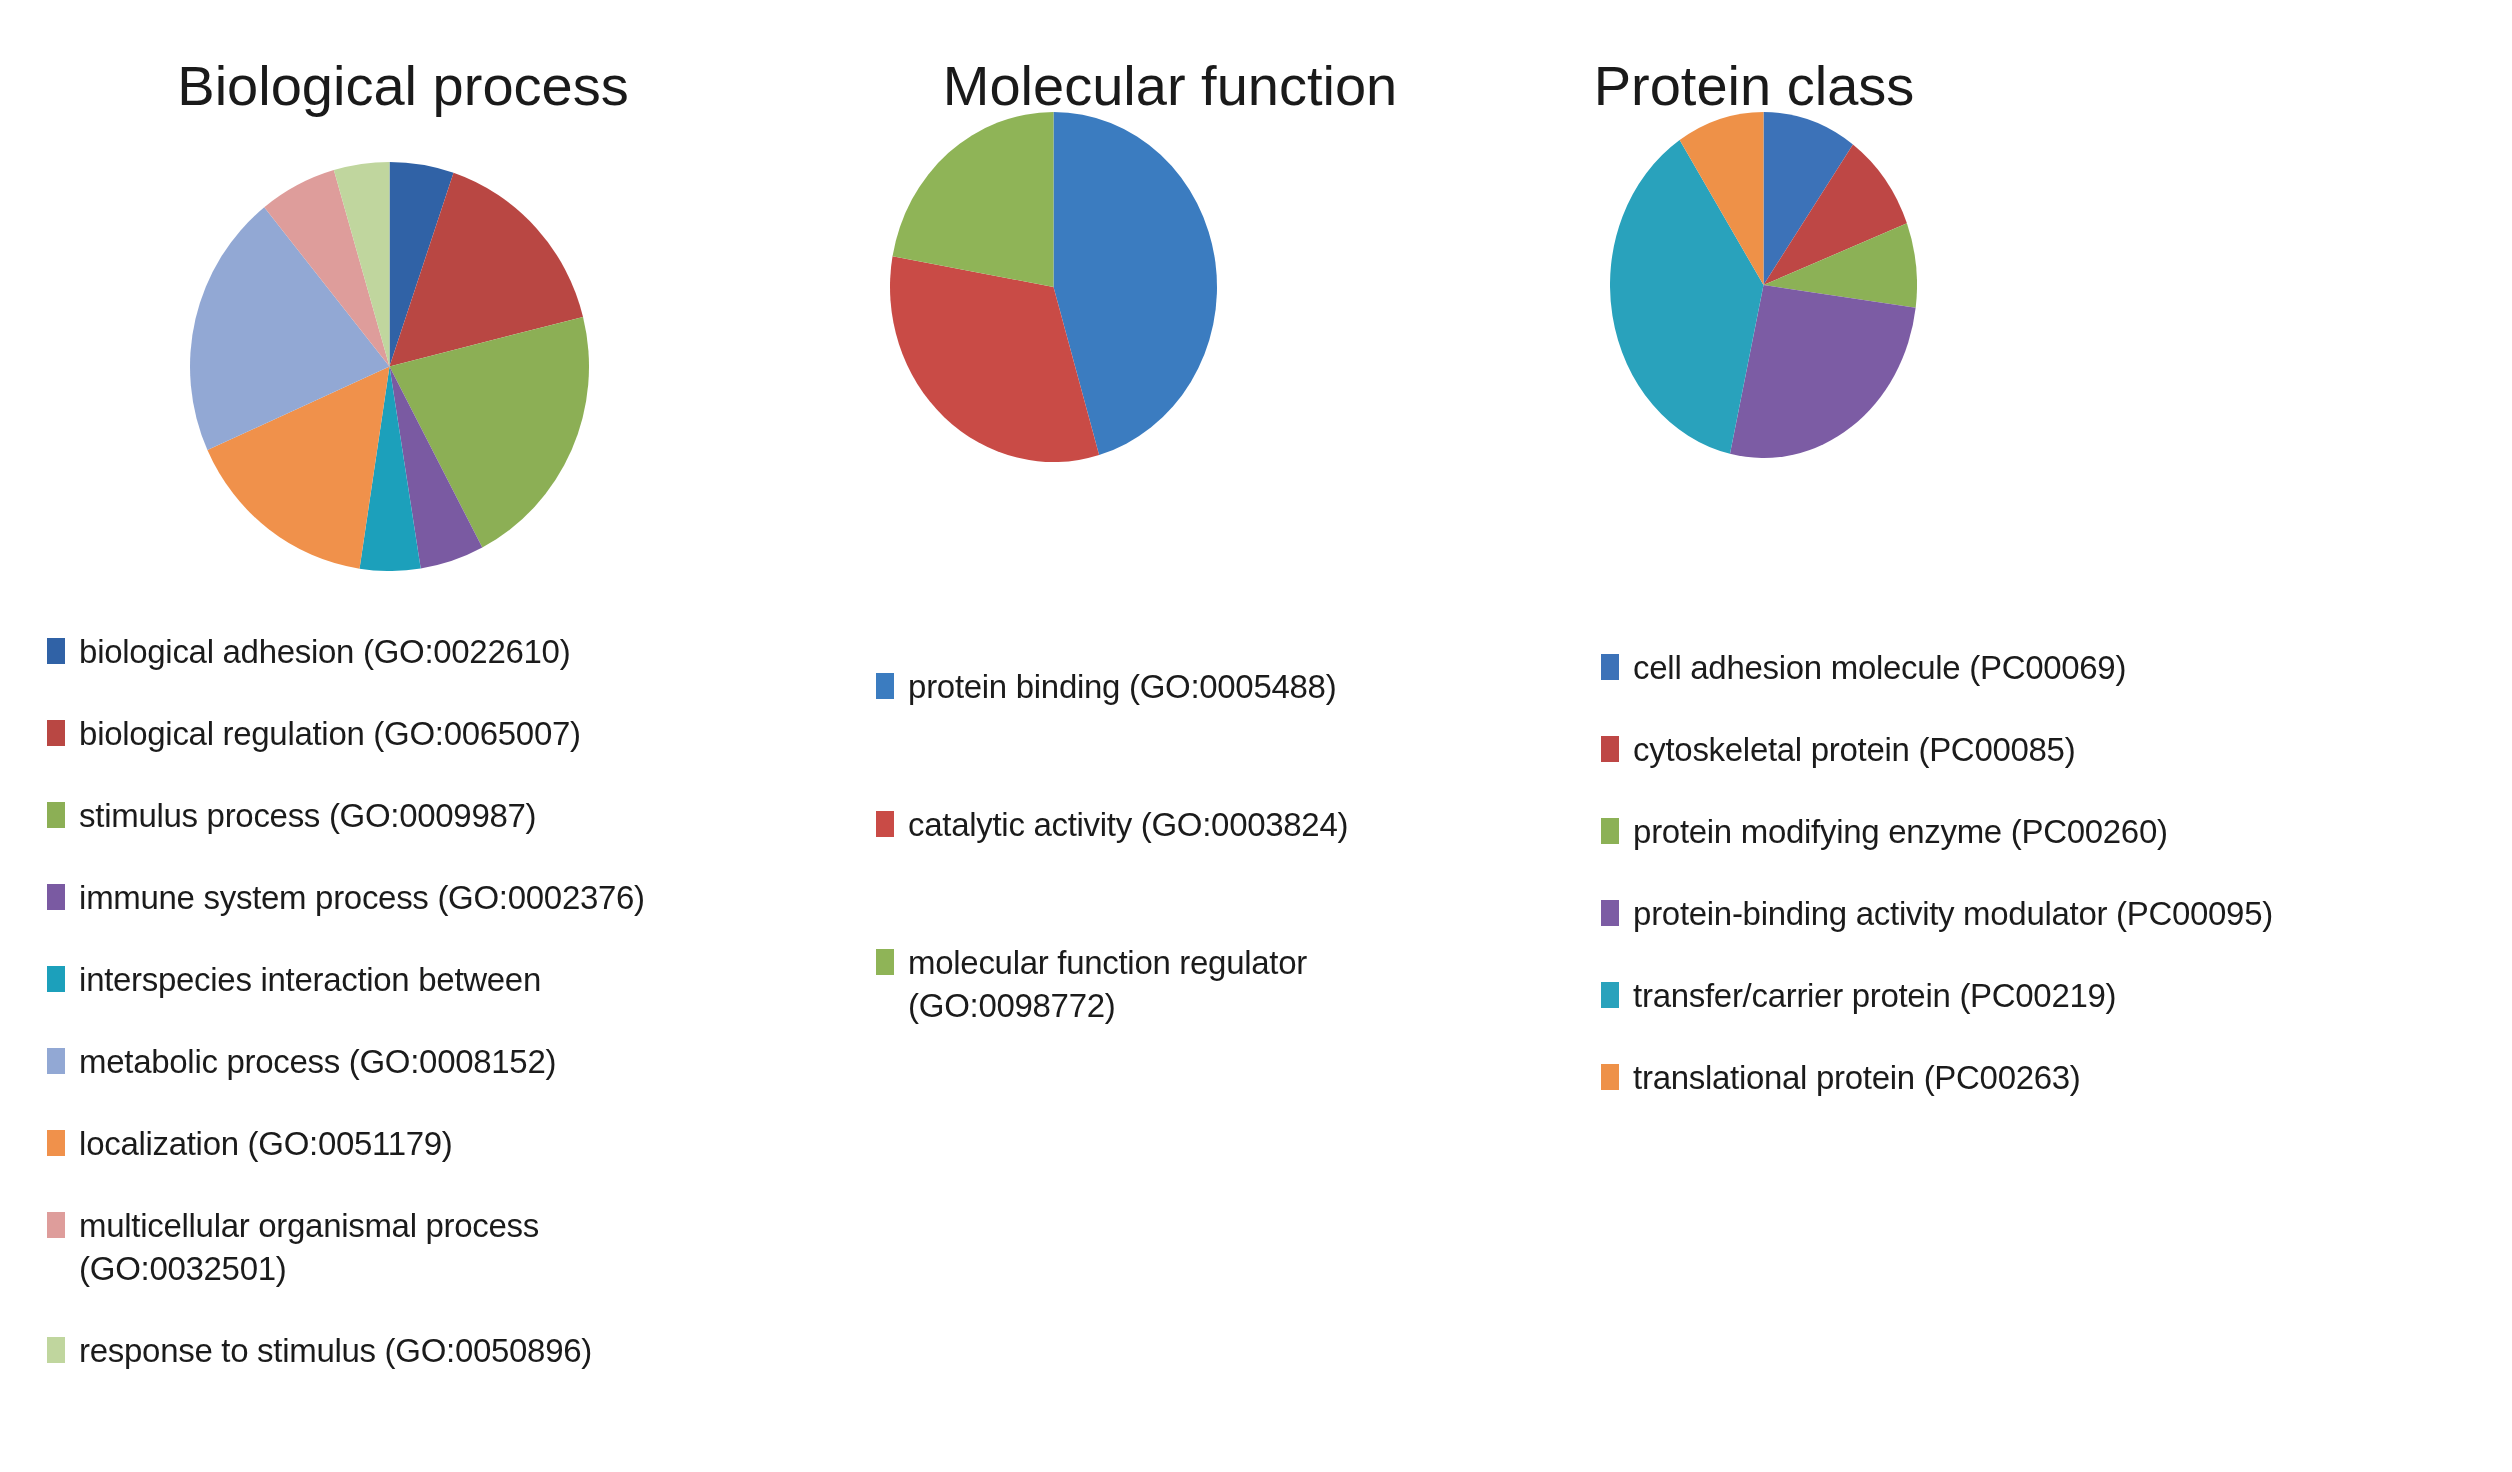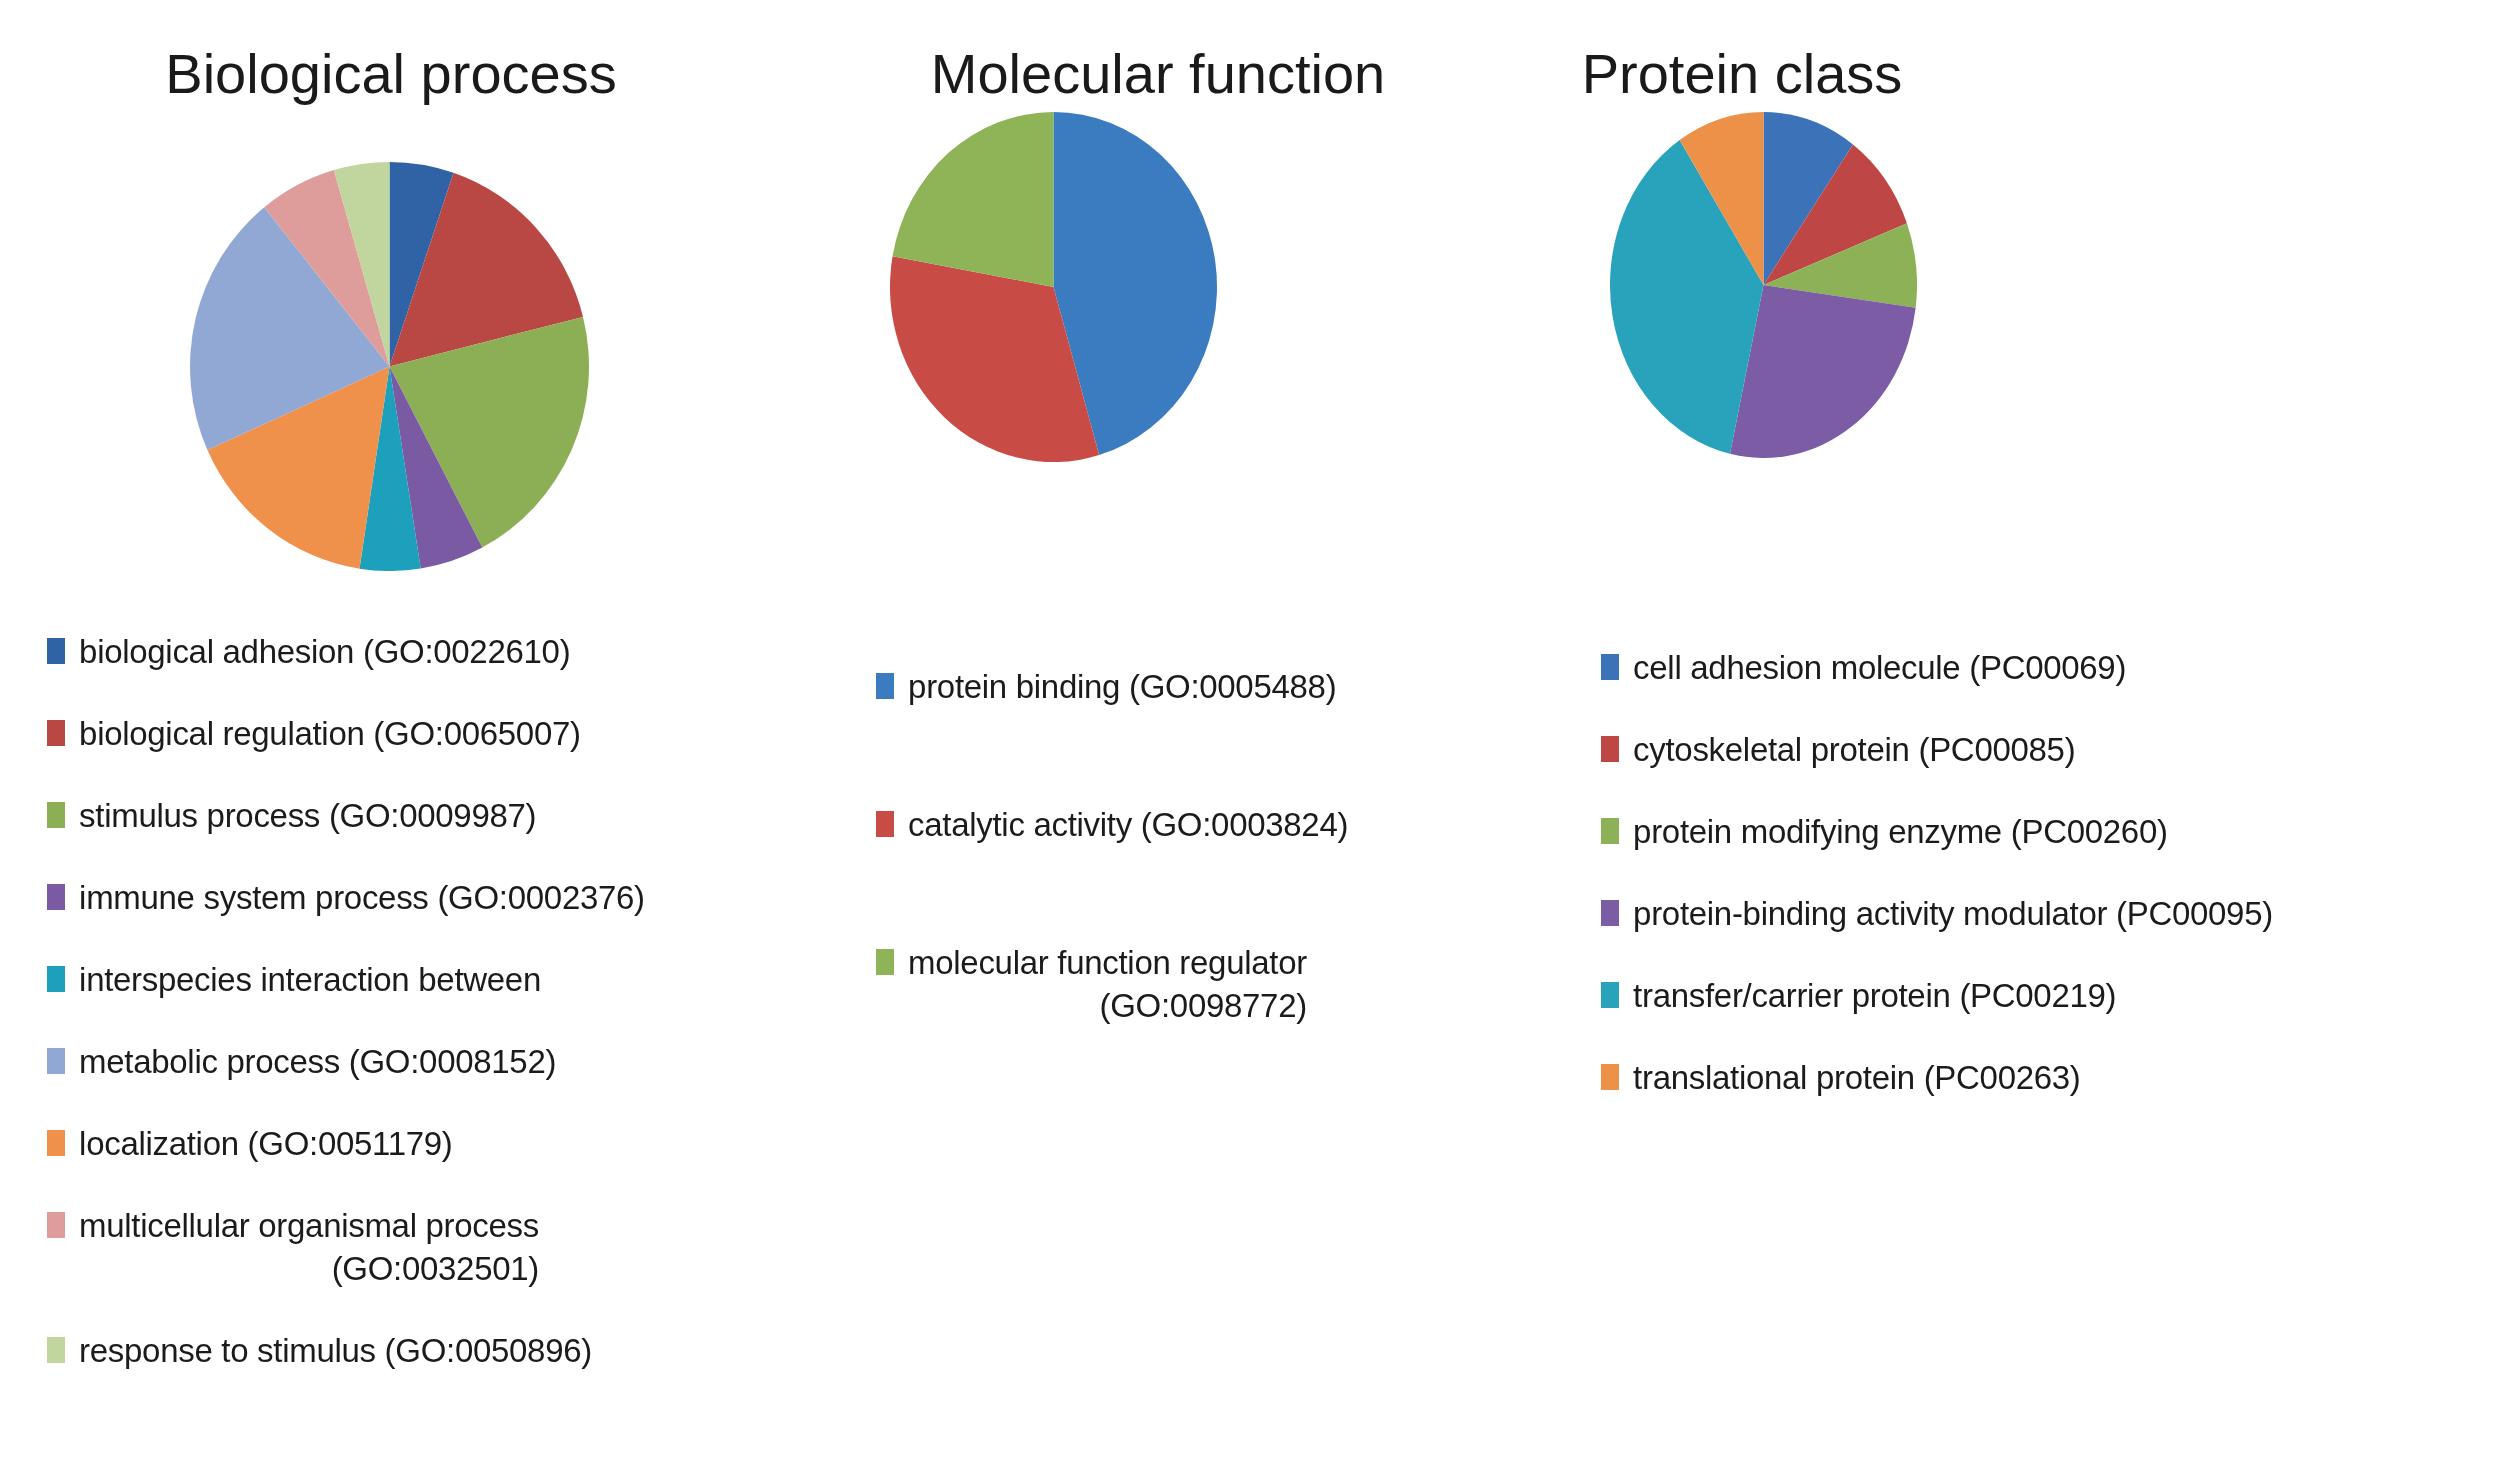--- a/index.html
+++ b/index.html
@@ -15,37 +15,36 @@
     font-family: "Liberation Sans", sans-serif;
     color: #1b1b1b;
   }
   .chart-title {
     position: absolute;
     transform: translateX(-50%);
     font-size: 56px;
     font-weight: 400;
     color: #1a1a1a;
     white-space: nowrap;
-    margin: 4px;
+    margin: 16px;
   }
   #chart1 .chart-title { left: 387px;  top: 37px; }
   #chart2 .chart-title { left: 1154px; top: 37px; }
   #chart3 .chart-title { left: 1738px; top: 37px; text-align: right; }
 
   svg.pie { position: absolute; display: block; }
   #chart1 .pie { left: 190px;  top: 162px; width: 399px; height: 409px; }
   #chart2 .pie { left: 890px;  top: 112px; width: 327px; height: 350px; }
   #chart3 .pie { left: 1610px; top: 112px; width: 307px; height: 346px; }
 
   .legend {
     position: absolute;
     font-size: 33px;
     line-height: 43px;
     letter-spacing: -0.3px;
-    text-align: right;
   }
   #chart1 .legend { left: 47px;   top: 630px; width: 574px; }
   #chart2 .legend { left: 876px;  top: 665px; width: 525px; }
   #chart3 .legend { left: 1601px; top: 646px; width: 905px; }
 
   .legend-item {
     display: flex;
     align-items: flex-start;
     margin-bottom: 39px;
   }

